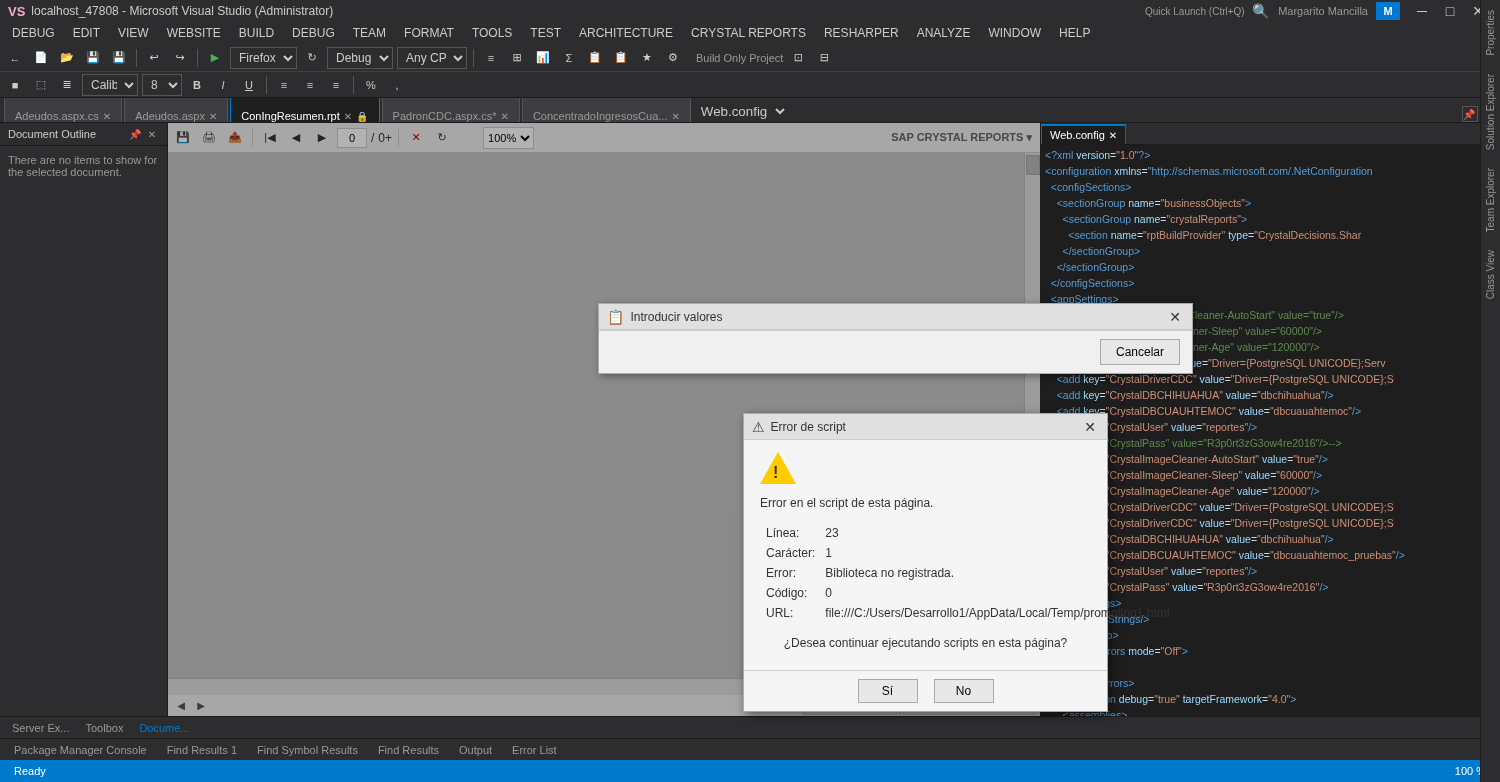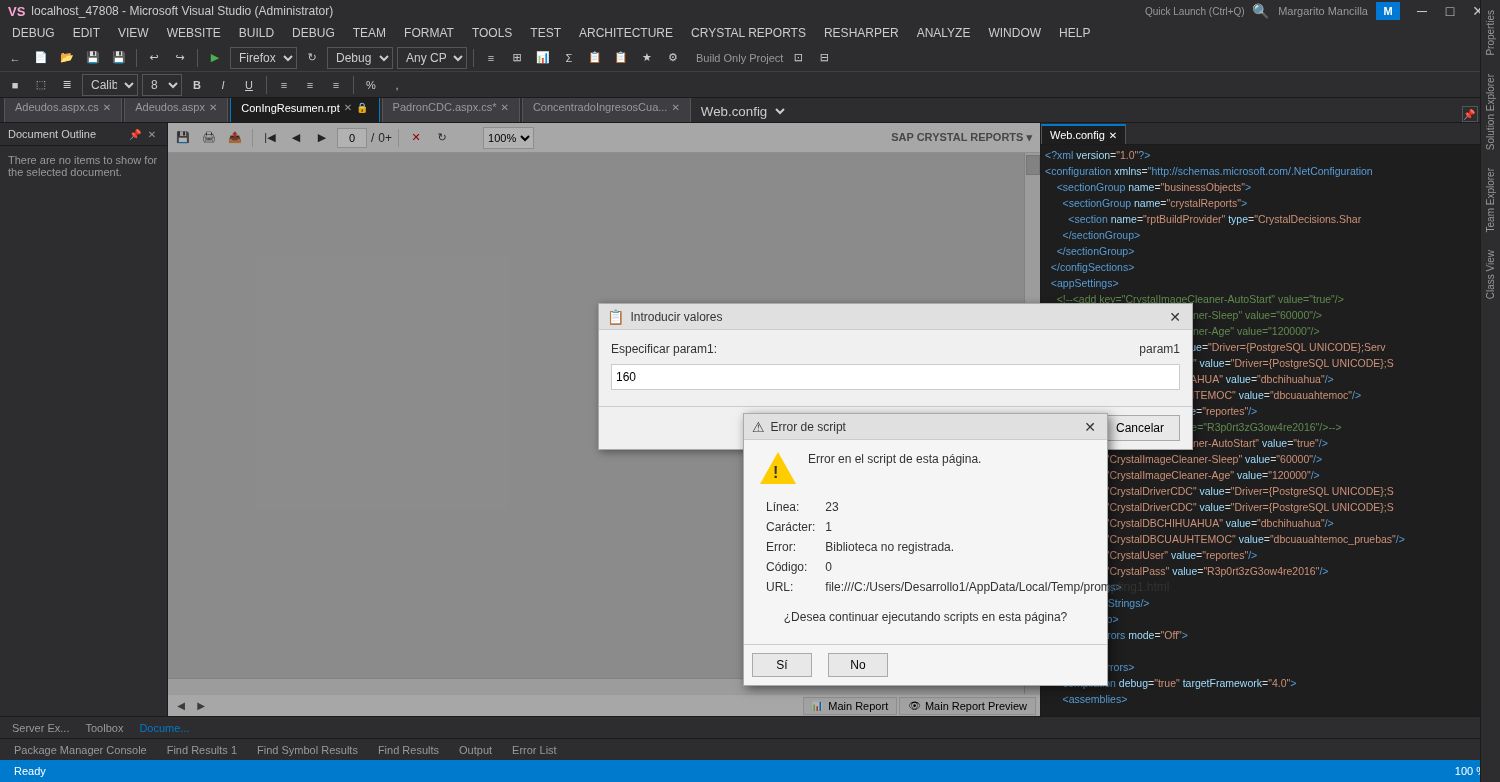--- a/index.html
+++ b/index.html
@@ -87,21 +87,21 @@
       display: flex;
       align-items: flex-end;
       padding: 0 4px;
       border-bottom: 1px solid #1b1b1c;
       overflow: hidden;
     }
     .tab {
       height: 31px;
       padding: 0 10px;
       display: flex;
-      align-items: center;
+      align-items: flex-end;
       gap: 4px;
       background: #3e3e42;
       color: #999;
       border: 1px solid #555;
       border-bottom: none;
       cursor: pointer;
       font-size: 11px;
       white-space: nowrap;
       margin-right: 2px;
     }
@@ -373,20 +373,21 @@
       background: #e0e0e0;
     }
     .error-content {
       padding: 12px 16px;
     }
     .error-header {
       display: flex;
       align-items: flex-start;
       gap: 12px;
       margin-bottom: 12px;
+      flex-direction: column;
     }
     .warning-triangle {
       width: 0; height: 0;
       border-left: 18px solid transparent;
       border-right: 18px solid transparent;
       border-bottom: 32px solid #ffcc00;
       position: relative;
       flex-shrink: 0;
     }
     .warning-triangle::after {
@@ -399,20 +400,21 @@
       color: #333;
     }
     .error-message { color: #333; font-size: 12px; }
     .error-table { width: 100%; font-size: 12px; color: #333; }
     .error-table td { padding: 2px 4px; }
     .error-table td:first-child { color: #333; width: 70px; vertical-align: top; }
     .error-table td:last-child { color: #333; }
     .error-question { text-align: center; font-size: 12px; color: #333; margin: 12px 0 8px; }
     .error-footer {
       display: flex;
+      justify-content: center;
       gap: 16px;
       padding: 8px;
       border-top: 1px solid #ccc;
     }
     .error-btn {
       min-width: 60px;
       height: 24px;
       border: 1px solid #aaa;
       background: #e8e8e8;
       cursor: pointer;
@@ -643,27 +645,20 @@
     <div class="dialog-overlay"></div>
 
     <div class="dialog-param">
       <div class="dialog-titlebar">
         <div style="display:flex;align-items:center;">
           <span class="dialog-titlebar-icon">📋</span>
           <span>Introducir valores</span>
         </div>
         <span class="dialog-titlebar-close">✕</span>
       </div>
-      <div class="dialog-content">
-        <div class="param-header">
-          <span class="param-label">Especificar param1:</span>
-          <span class="param-name">param1</span>
-        </div>
-        <input class="param-input" value="160" style="">
-      </div>
       <div class="dialog-footer">
         <button class="dialog-btn">Cancelar</button>
       </div>
     </div>
 
     <div class="dialog-error">
       <div class="dialog-titlebar">
         <div style="display:flex;align-items:center;">
           <span class="dialog-titlebar-icon">⚠</span>
           <span>Error de script</span>
@@ -717,20 +712,23 @@
       </div>
     </div>
     <div class="code-editor" style="font-size:10.5px;">
       <div class="code-line">
           <span class="code-text"><span class="xml-tag">&lt;?xml</span> <span class="xml-attr">version</span>=<span class="xml-val">"1.0"</span><span class="xml-tag">?&gt;</span></span>
         </div>
       <div class="code-line">
           <span class="code-text"><span class="xml-tag">&lt;configuration</span> <span class="xml-attr">xmlns</span>=<span class="xml-val" style="color:#569cd6;">"http://schemas.microsoft.com/.NetConfiguration</span></span>
         </div>
       <div class="code-line">
+          <span class="code-text">  <span class="xml-tag">&lt;configSections&gt;</span></span>
+        </div>
+      <div class="code-line">
           <span class="code-text">    <span class="xml-tag">&lt;sectionGroup</span> <span class="xml-attr">name</span>=<span class="xml-val">"businessObjects"</span><span class="xml-tag">&gt;</span></span>
         </div>
       <div class="code-line">
           <span class="code-text">      <span class="xml-tag">&lt;sectionGroup</span> <span class="xml-attr">name</span>=<span class="xml-val">"crystalReports"</span><span class="xml-tag">&gt;</span></span>
         </div>
       <div class="code-line">
           <span class="code-text">        <span class="xml-tag">&lt;section</span> <span class="xml-attr">name</span>=<span class="xml-val">"rptBuildProvider"</span> <span class="xml-attr">type</span>=<span class="xml-val">"CrystalDecisions.Shar</span></span>
         </div>
       <div class="code-line">
           <span class="code-text">      <span class="xml-tag">&lt;/sectionGroup&gt;</span></span>

